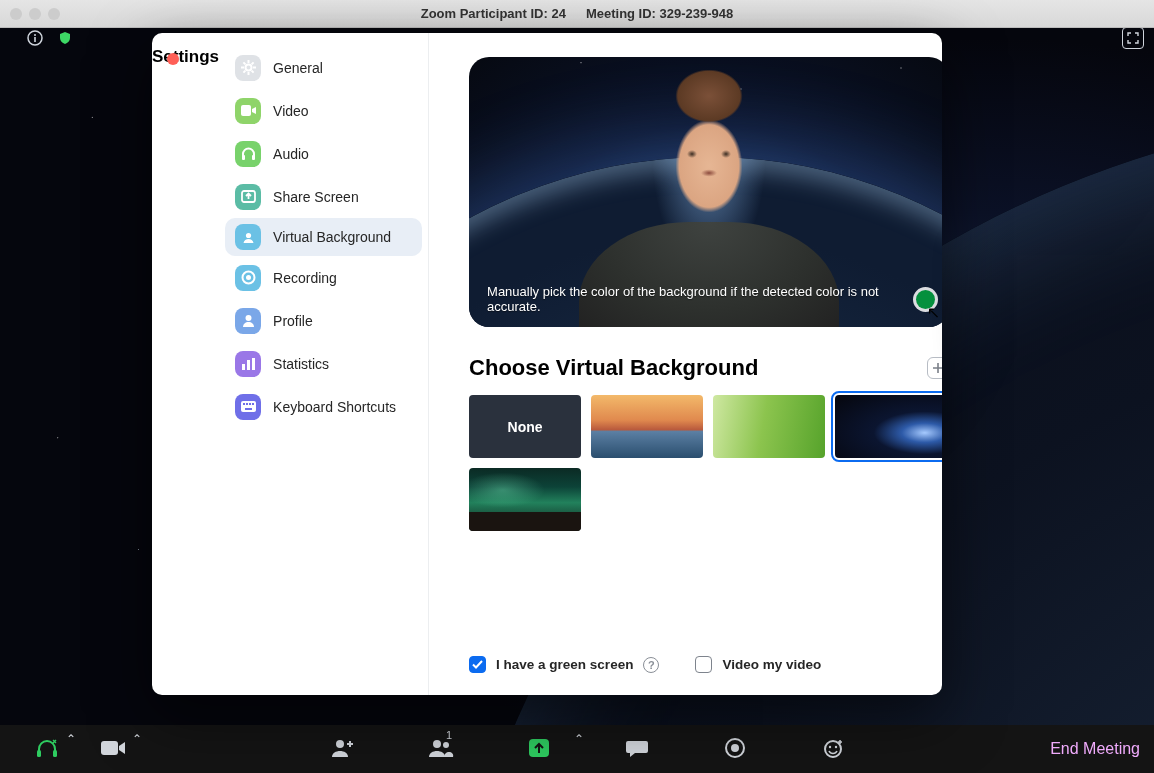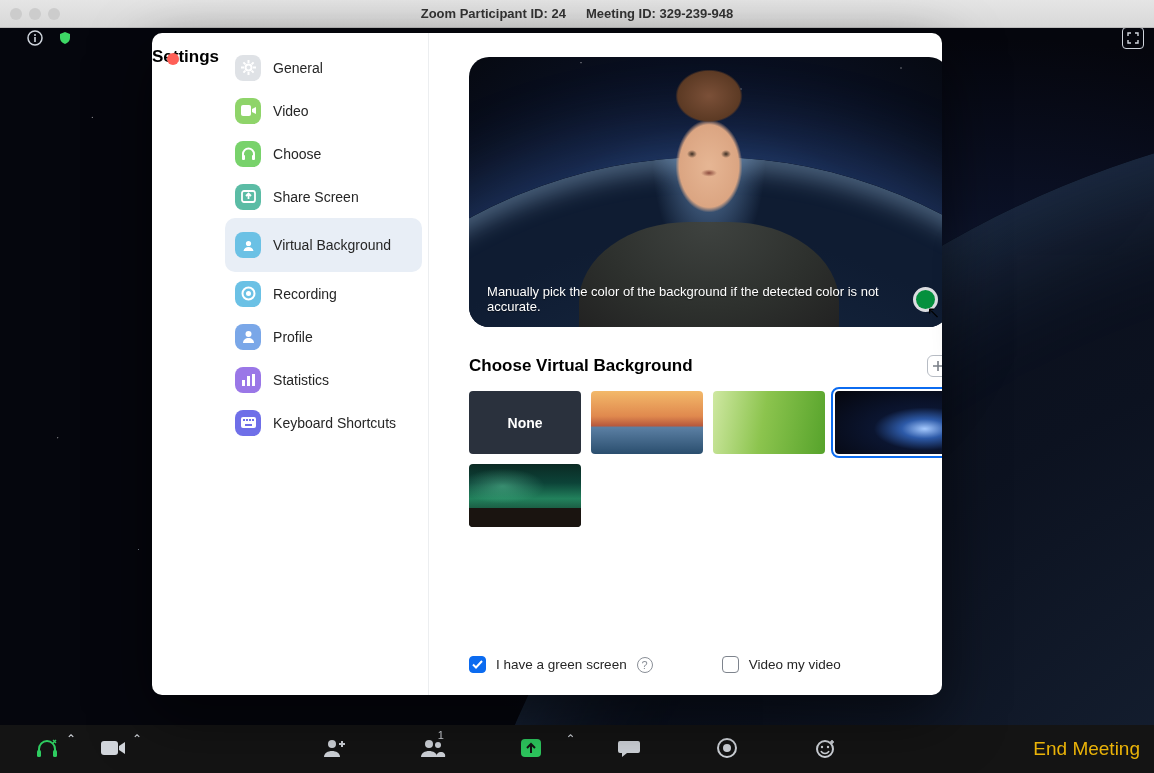--- a/index.html
+++ b/index.html
@@ -67,21 +67,21 @@
     box-shadow:0 20px 60px rgba(0,0,0,.55);
     display:flex; 
     overflow:hidden;
   }
   .settings-title { height:48px; display:flex; align-items:center; justify-content:center; font-size:17px; font-weight:700; position:relative; }
   .close-dot { position:absolute; left:15px; top:20px; width:12px; height:12px; border-radius:50%; background:#ff5f57; }
   .settings-body { flex:1; display:flex; }
 
   .sidebar { width:210px; border-right:1px solid #eceef0; padding-top:13px; }
   .side-item { display:flex; align-items:center; gap:12px; height:43px; padding-left:16px; cursor:pointer; font-size:14px; color:#262626; }
-  .side-item.active { background:#e8eef6; margin: 0 6px; border-radius:10px; padding-left:10px; height:54px; }
+  .side-item.active { background:#e8eef6; margin: 0 6px; border-radius:10px; padding-left:10px; height:38px; }
   .side-icon { width:26px; height:26px; border-radius:8px; display:flex; align-items:center; justify-content:center; color:#fff; flex-shrink:0; }
   .si-gray{background:#dfe2e6;color:#fff}.si-green{background:#8fd46a}
   .si-lime{background:#78d26b}.si-teal{background:#5bbca5}
   .si-blue{background:#7aa7e8}.si-blue2{background:#4f8de8}
   .si-purple{background:#9a77e7}.si-indigo{background:#6f6fe8}
   .si-cyan{background:#6bc1e5}
 
   .content { flex:1; padding:24px 40px 18px 40px; display:flex; flex-direction:column; position:relative; }
 
   .preview {
@@ -149,21 +149,21 @@
     box-shadow:0 6px 24px rgba(20,25,40,.15);
     z-index:5;
   }
   .tooltip::after {
     content:""; position:absolute; left:112px; bottom:-8px;
     border:8px solid transparent; border-top-color:#fff; border-bottom:0;
     filter: drop-shadow(0 1px 0 #e2e4e7);
   }
 
   .section-row { display:flex; align-items:center; justify-content:space-between; margin-top:28px; }
-  .section-title { font-size:17px; font-weight:700; }
+  .section-title { font-size:22px; font-weight:700; }
   .add-btn { width:22px; height:22px; border:1.5px solid #b7bcc4; border-radius:6px; display:flex; align-items:center; justify-content:center; color:#7a7f88; cursor:pointer; }
 
   .thumbs { display:flex; flex-wrap:wrap; gap:10px; margin-top:14px; }
   .thumb { width:112px; height:63px; border-radius:4px; position:relative; cursor:pointer; overflow:hidden; }
   .thumb .label { color:#fff; font-size:14px; font-weight:600; width:100%; height:100%; display:flex; align-items:center; justify-content:center; }
   .thumb.selected { outline:2px solid #0b6bf0; outline-offset:2px; }
   .t-none { background:#2a313d; }
   .t-bridge { background: linear-gradient(#f3b96a 0%, #e0894e 40%, #b95a3d 55%, #5b7fa3 58%, #2a4e6e 100%); }
   .t-grass { background: linear-gradient(100deg, #cfe8a2 0%, #8cc44e 45%, #56a32b 100%); }
   .t-earth { background: radial-gradient(ellipse at 80% 60%, #a6caff 0%, #2d5aa8 18%, #0b1530 40%, #05060d 100%); }
@@ -174,41 +174,41 @@
       radial-gradient(60px 25px at 30% 35%, rgba(130,255,200,.35), transparent 70%),
       linear-gradient(transparent 70%, #1a1410 70%);
     background-size:auto, 100% 100%;
   }
   .vid-badge {
     position:absolute; left:6px; bottom:6px; width:16px; height:12px; border-radius:2px;
     background:#fff;
   }
   .vid-badge::after {content:"";position:absolute;right:-4px;top:1px;border:5px solid transparent;border-left-color:#fff;border-right:0;}
 
-  .footer-checks { margin-top:auto; display:flex; gap:69px; align-items:center; padding-bottom:4px; }
+  .footer-checks { margin-top:auto; display:flex; gap:36px; align-items:center; padding-bottom:4px;font-weight:bold; }
   .chk { display:flex; align-items:center; gap:10px; font-size:13.5px; color:#262626; cursor:pointer; }
   .box { width:17px; height:17px; border-radius:4px; border:1.5px solid #7e848d; display:flex; align-items:center; justify-content:center;}
   .box.checked { background:#0b6bf0; border-color:#0b6bf0; color:#fff; }
   .help { width:16px;height:16px;border:1.2px solid #8a8f97;border-radius:50%;font-size:11px;color:#8a8f97;display:flex;align-items:center;justify-content:center;}
 
   
   .zoom-bar {
     position:absolute; left:0; right:0; bottom:0; height:48px;
     background:#141414;
     display:flex; align-items:center;
     padding:0 14px;
   }
   .zb-group { display:flex; align-items:center; gap:0; }
   .zb-btn { display:flex; flex-direction:column; align-items:center; justify-content:center; width:98px; height:48px; color:#d2d6dc; cursor:pointer; position:relative;}
   .zb-btn .ic{font-size:19px;line-height:1;}
   .zb-btn.narrow{width:66px}
   .caret { position:absolute; top:7px; right:4px; color:#d2d6dc; font-size:12px; cursor:pointer; }
   .zb-badge { position:absolute; top:4px; left:54px; font-size:11px; color:#d2d6dc;}
   .zb-spacer{flex:1}
-  .end-btn { color:#eab308; font-size:19px; font-weight:500; cursor:pointer; margin-left:20px;}
+  .end-btn { color:#f0abfc; font-size:16px; font-weight:500; cursor:pointer; margin-left:20px;}
   .ic-green{color:#2ecc60}
 </style>
 </head>
 <body>
 
 <div class="titlebar">
   <div class="traffic">
     <div class="dot"></div>
     <div class="dot"></div>
     <div class="dot"></div>
@@ -357,21 +357,21 @@
         <span>Video</span>
       </div>
       <div class="side-item">
         <div class="side-icon si-lime">
             <svg width="15" height="13" viewBox="0 0 15 13">
               <path d="M2 9V7a5.5 5.5 0 0111 0v2" stroke="#fff" stroke-width="2" fill="none"></path>
               <rect x="1" y="8" width="3" height="5" rx="1" fill="#fff"></rect>
               <rect x="11" y="8" width="3" height="5" rx="1" fill="#fff"></rect>
             </svg>
           </div>
-        <span>Choose</span>
+        <span>Audio</span>
       </div>
       <div class="side-item">
         <div class="side-icon si-teal">
             <svg width="15" height="13" viewBox="0 0 15 13">
               <rect x="1" y="1" width="13" height="11" rx="2" fill="none" stroke="#fff" stroke-width="1.8"></rect>
               <path d="M7.5 9V4M5 6l2.5-2.5L10 6" stroke="#fff" stroke-width="1.8" fill="none"></path>
             </svg>
           </div>
         <span>Share Screen</span>
       </div>

